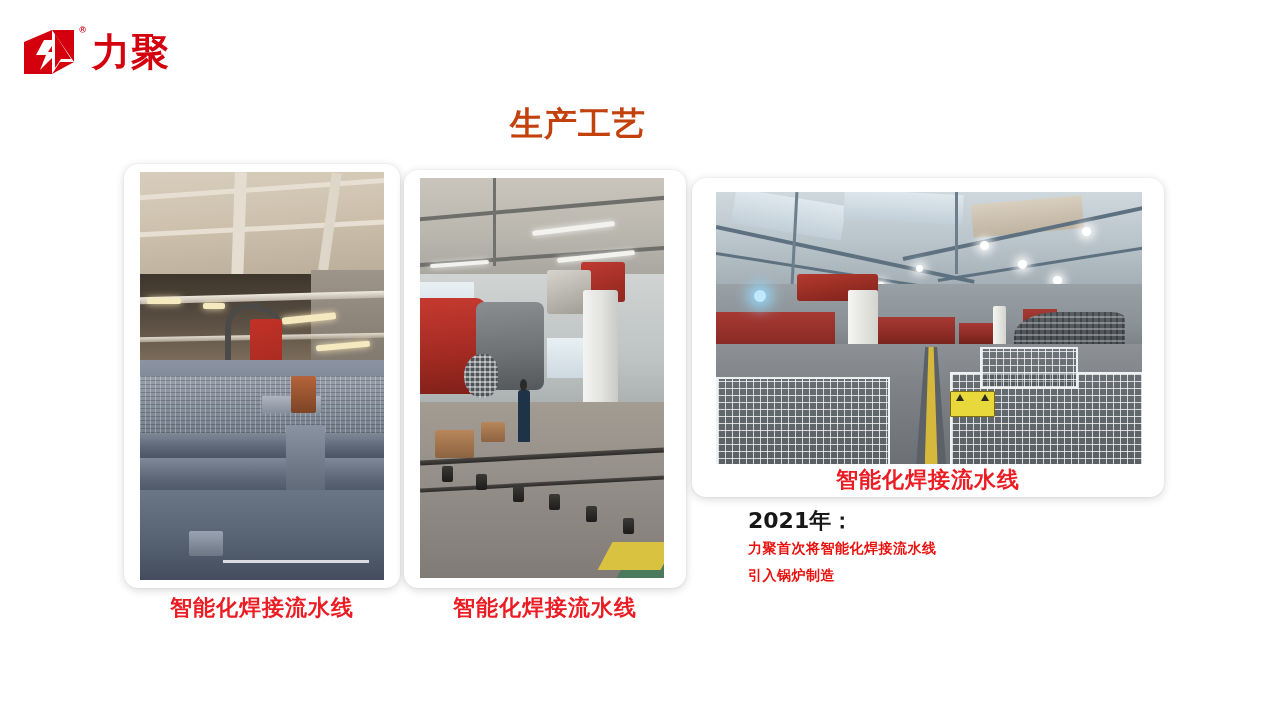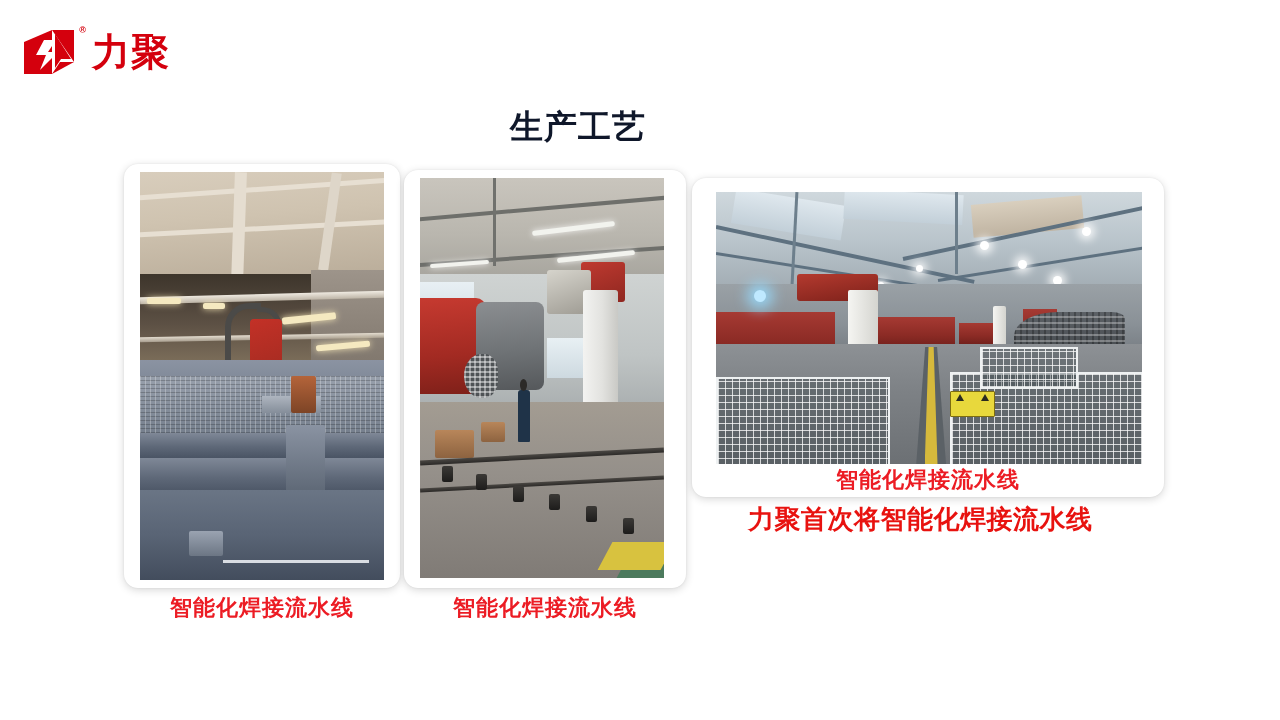--- a/index.html
+++ b/index.html
@@ -56,24 +56,24 @@
     position: absolute;
     left: 510px;
     top: 110px;
     display: flex;
     align-items: flex-end;
     white-space: nowrap;
   }
   #title-cn {
     font-size: 33px;
     font-weight: bold;
-    color: #0f172a;
+    color: #c2410c;
     line-height: 1;
     letter-spacing: 1px;
-    font-family: Liberation Sans, sans-serif;
+    font-family: Liberation Mono, monospace;
   }
   #title-en {
     font-size: 16.5px;
     font-weight: bold;
     color: #e02020;
     margin-left: 24px;
     padding-bottom: 3px;
     line-height: 1;
   }
 
@@ -364,21 +364,21 @@
   }
   #callout-year {
     font-size: 22px;
     font-weight: bold;
     color: #171717;
     line-height: 29px;
     white-space: nowrap;
     font-family: "DejaVu Sans", "Liberation Sans", sans-serif;
   }
   #callout .red-line {
-    font-size: 26px;
+    font-size: 14px;
     font-weight: bold;
     color: #e8120f;
     line-height: 27px;
     letter-spacing: 0.5px;
     white-space: nowrap;
     font-family: "DejaVu Sans", "Liberation Sans", sans-serif;
   }
 </style>
 </head>
 <body>
@@ -505,14 +505,16 @@
     <div class="p3-yellowtrack" style="left:49%; top:57%; width:3%; height:43%; clip-path: polygon(30% 0, 70% 0, 100% 100%, 0% 100%);"></div>
     <div class="p3-fence" style="left:0%; top:68%; width:40%; height:32%;"></div>
     <div class="p3-fence" style="left:55%; top:66%; width:45%; height:34%;"></div>
     <div class="p3-fence" style="left:62%; top:57%; width:22%; height:14%;"></div>
     <div class="p3-sign" style="left:55%; top:73%; width:10%; height:9%;"></div>
   </div>
 </div>
 <div class="caption" id="caption3">智能化焊接流水线</div>
 
 <div id="callout">
+  <div id="callout-year">2021年：</div>
   <div class="red-line">力聚首次将智能化焊接流水线</div>
+  <div class="red-line">引入锅炉制造</div>
 </div>
 
 </body></html>

